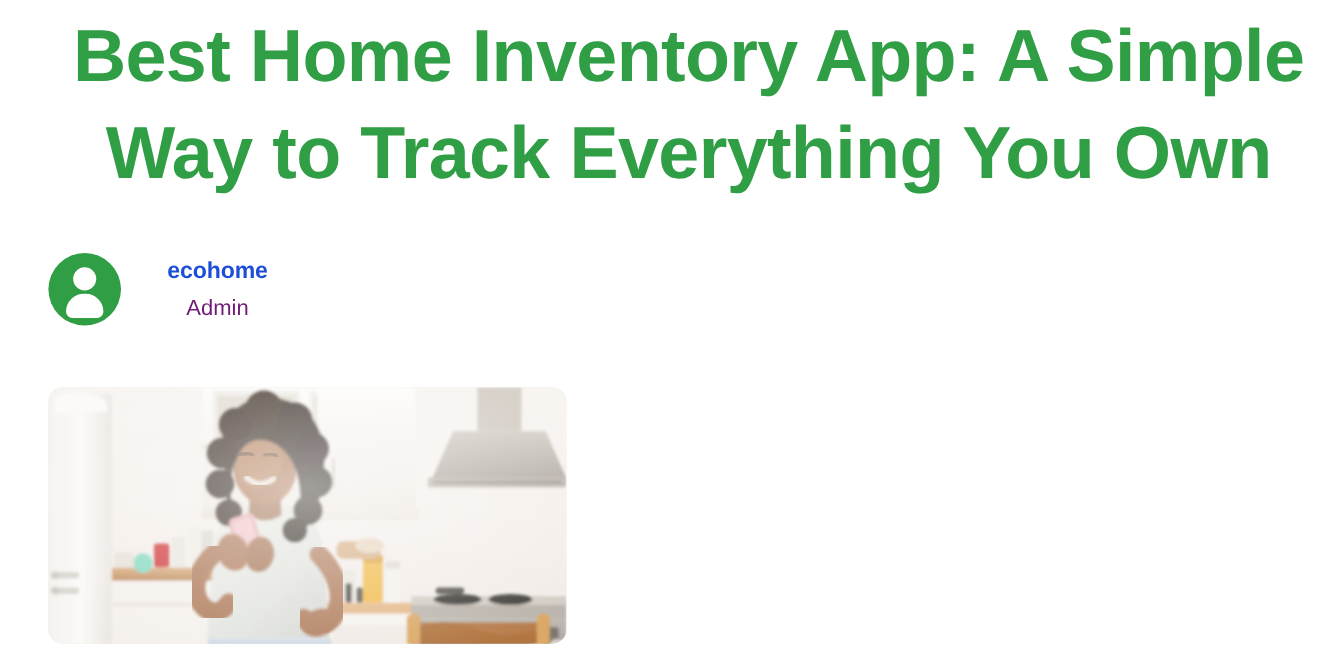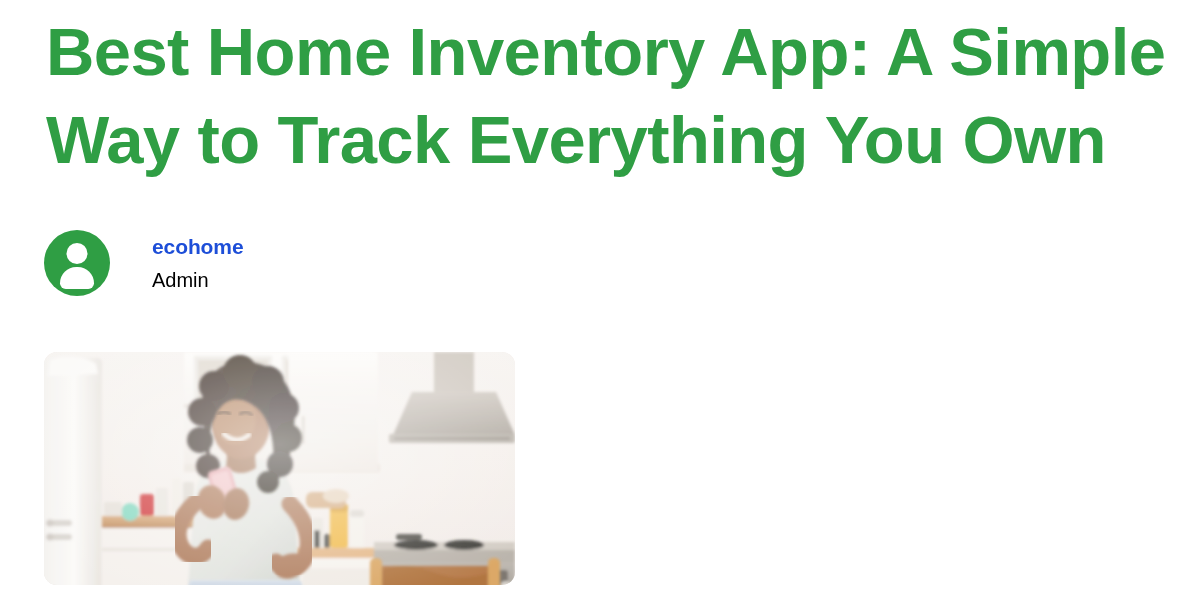--- a/index.html
+++ b/index.html
@@ -13,20 +13,21 @@
     height: 600px;
     overflow: hidden;
     font-family: "Liberation Sans", sans-serif;
     -webkit-font-smoothing: antialiased;
   }
   .page {
     position: relative;
     width: 1200px;
     height: 600px;
     background: #ffffff;
+    text-align: center;
   }
 
   
   .article-title {
     position: absolute;
     left: 46px;
     top: 8px;
     width: 1160px;
     margin: 0;
     color: #2f9e44;
@@ -84,21 +85,21 @@
   .author-name {
     color: #1d4ed8;
     font-family: "Liberation Sans", sans-serif;
     font-weight: 700;
     font-size: 21px;
     line-height: 26px;
     letter-spacing: -0.1px;
   }
   .author-role {
     margin-top: 8px;
-    color: #000000;
+    color: #701a75;
     font-family: "Liberation Sans", sans-serif;
     font-weight: 400;
     font-size: 20px;
     line-height: 24px;
   }
 
   
   .hero-figure {
     position: absolute;
     left: 44px;

